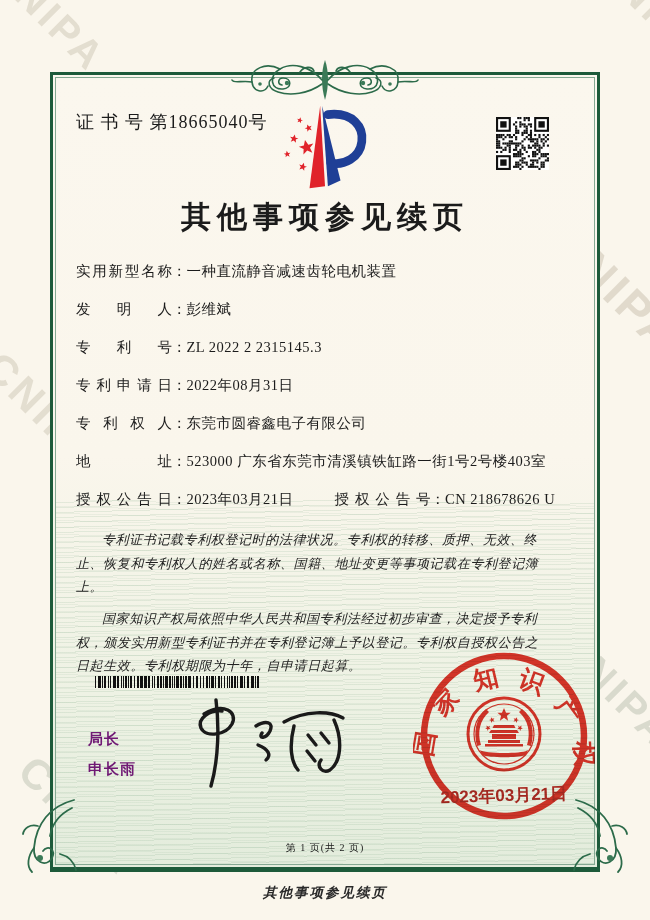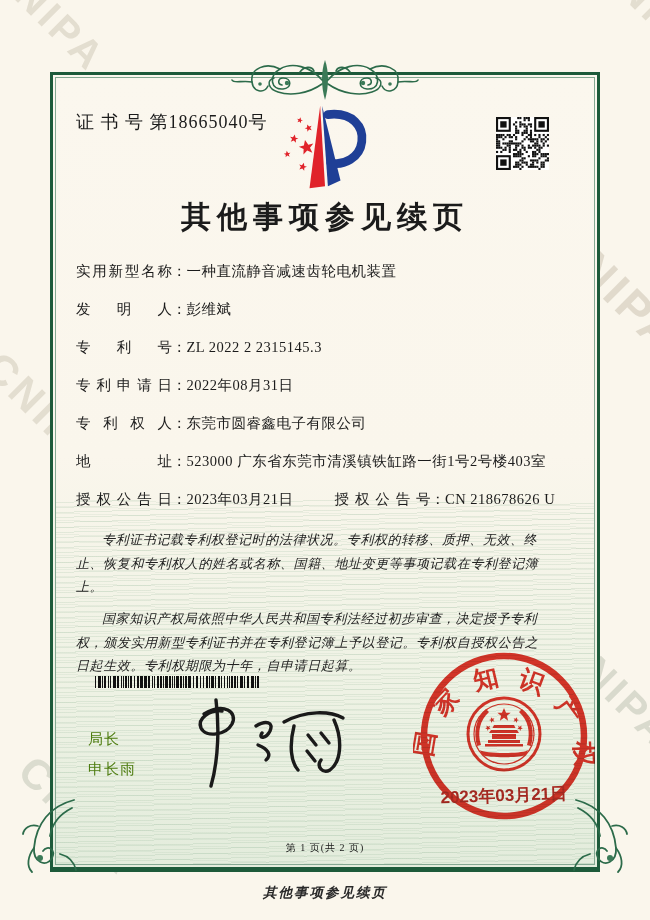--- a/index.html
+++ b/index.html
@@ -72,21 +72,21 @@
   .paras{
     position:absolute;left:76px;top:528px;width:468px;
     font-size:13px;line-height:1.82;font-style:italic;letter-spacing:0.6px;color:#222;
   }
   .paras p{margin:0 0 8px 0;text-indent:2em;}
   
   .barcode{position:absolute;left:95px;top:676px;width:166px;height:12px;}
   .signer{
     position:absolute;left:88px;top:724px;
     font-family:"Liberation Sans","DejaVu Sans",sans-serif;
-    font-size:15px;line-height:30px;color:#4d7c0f;font-weight:400;letter-spacing:1px;
+    font-size:15px;line-height:30px;color:#701a75;font-weight:700;letter-spacing:1px;
   }
   .signature{position:absolute;left:178px;top:690px;width:175px;height:100px;}
   .seal{position:absolute;left:413px;top:648px;width:182px;height:172px;mix-blend-mode:multiply;opacity:0.95;}
   .page-indicator{
     position:absolute;left:0;top:841px;width:650px;text-align:center;font-size:10px;letter-spacing:1px;
   }
   .footer-note{
     position:absolute;left:0;top:884px;width:650px;text-align:center;
     font-size:13.5px;font-style:italic;letter-spacing:2px;color:#2a2a2a;font-weight:bold;
   }

